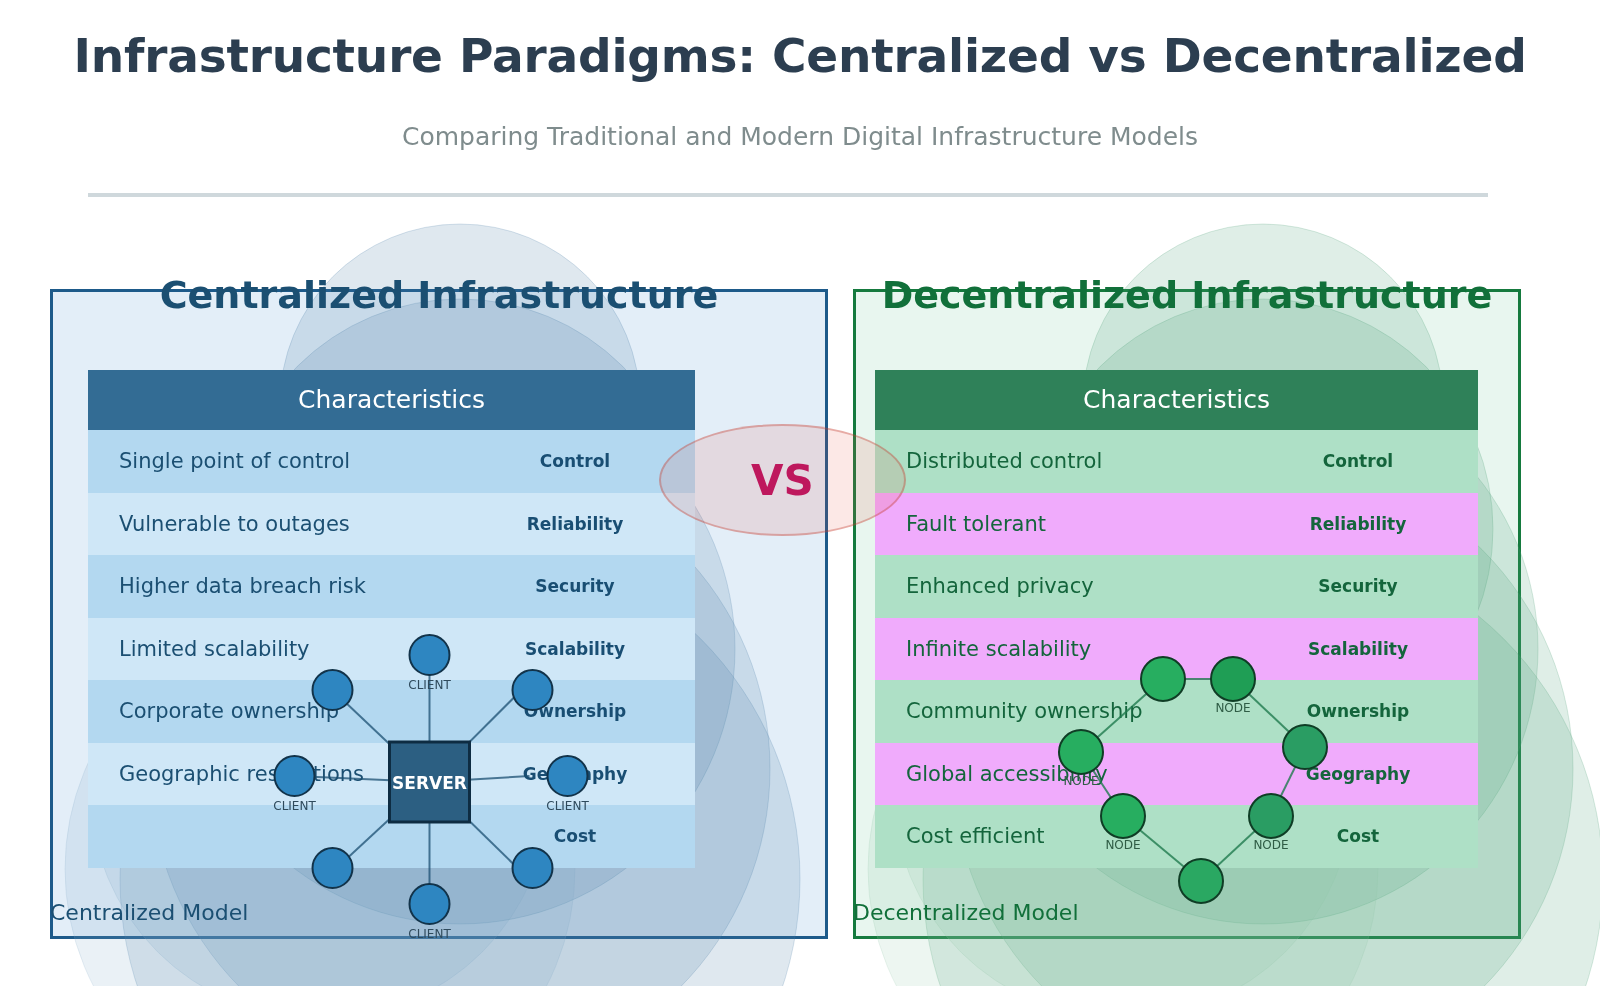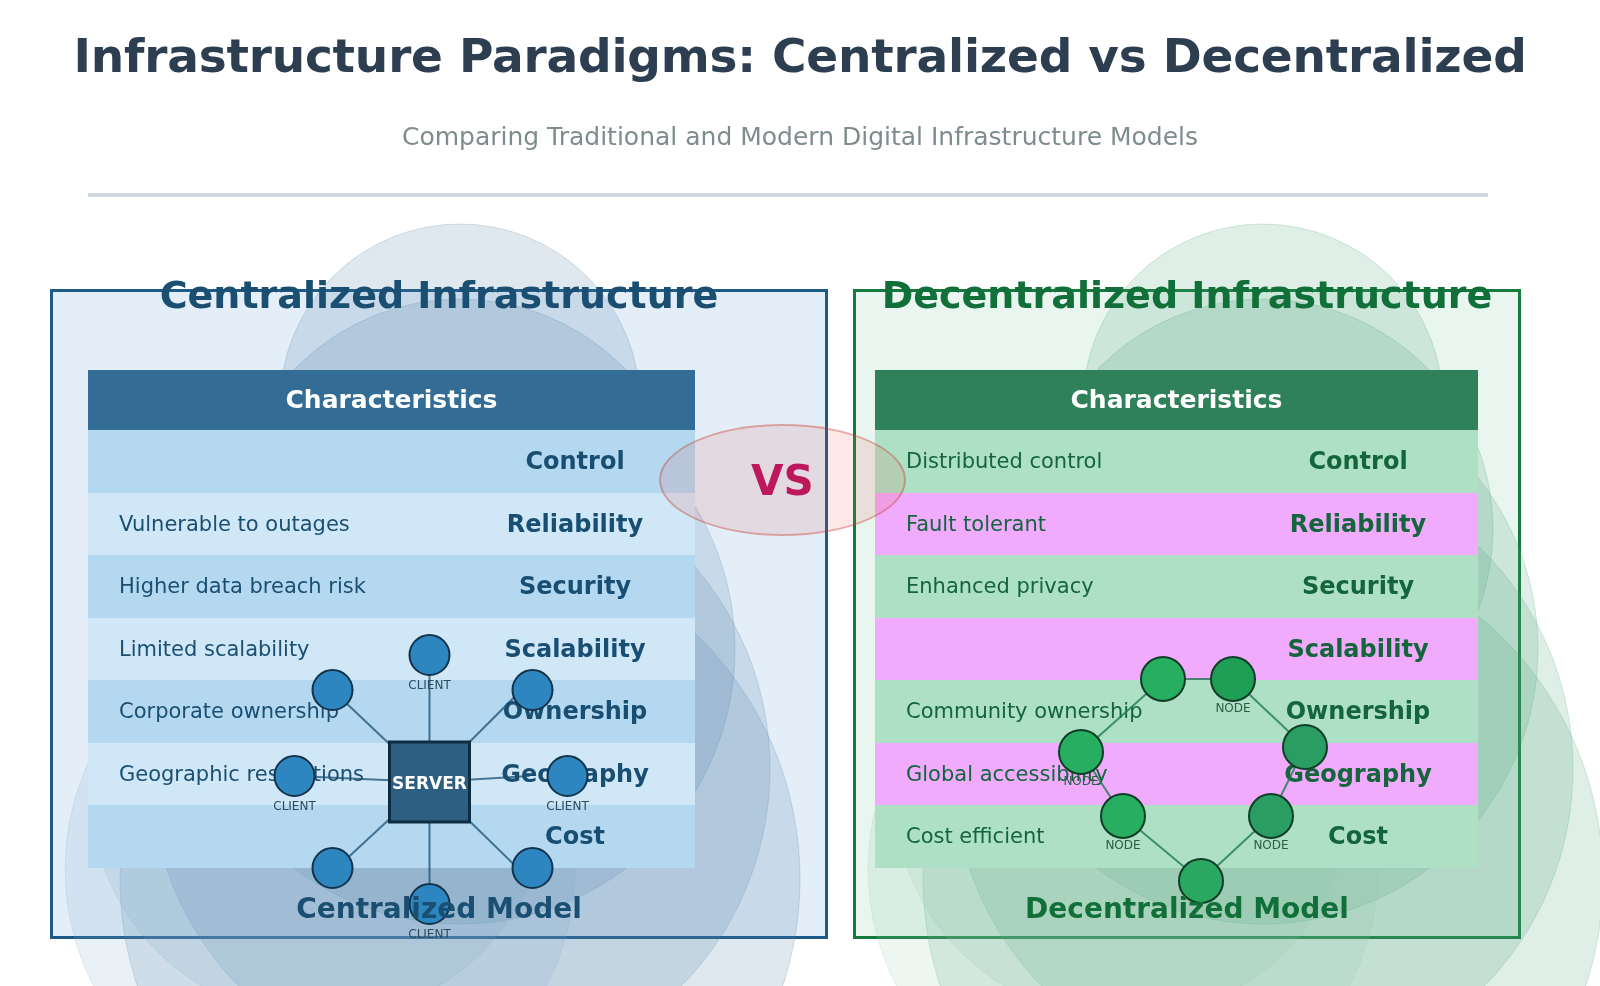--- a/index.html
+++ b/index.html
@@ -50,38 +50,38 @@
     position:absolute; top:-16px; width:100%;
     text-align:center;
     font-size:38px; font-weight:bold;
     z-index:7;
   }
   #panel-left  .panel-heading { color:#1b4f72; }
   #panel-right .panel-heading { color:#11703a; }
 
   .panel-footer {
     position:absolute; bottom:14px; width:100%;
-    text-align:center;
-    font-size:28px; font-weight:bold;
+    text-align:left;
+    font-size:22px; font-weight:normal;
     z-index:7;
   }
   #panel-left  .panel-footer { color:#1b4f72; }
   #panel-right .panel-footer { color:#11703a; }
 
   
   .char-table {
     position:absolute; top:81px; z-index:4;
   }
   #panel-left  .char-table { left:38px; width:607px; }
   #panel-right .char-table { left:22px; width:603px; }
 
   .char-header {
     height:60px; line-height:60px;
     text-align:center;
-    font-size:25px; font-weight:bold; color:#ffffff;
+    font-size:25px; font-weight:normal; color:#ffffff;
   }
   #panel-left  .char-header { background:#336c94; }
   #panel-right .char-header { background:#2f8159; }
 
   .char-row {
     height:62.5px;
     position:relative;
   }
   #panel-left  .char-row.odd  { background:#b3d8f0; }
   #panel-left  .char-row.even { background:#cfe7f7; }
@@ -92,21 +92,21 @@
     position:absolute; left:31px; top:0; height:100%;
     display:flex; align-items:center;
     font-size:21px; font-weight:normal;
   }
   #panel-left  .row-text { color:#1b4f72; }
   #panel-right .row-text { color:#14653c; }
 
   .row-cat {
     position:absolute; right:0; top:0; width:240px; height:100%;
     display:flex; align-items:center; justify-content:center;
-    font-size:24px; font-weight:bold;
+    font-size:17px; font-weight:bold;
   }
   #panel-left  .row-cat { color:#194e73; }
   #panel-right .row-cat { color:#14653c; }
 
   
   .network { position:absolute; left:0; top:0; width:100%; height:100%; z-index:6; pointer-events:none; }
   .net-label { font-size:12px; font-family:"DejaVu Sans","Liberation Sans",sans-serif; }
 
   
   #vs-badge {
@@ -151,20 +151,21 @@
       <circle cx="330" cy="640" r="255"></circle>
     </g>
   </svg>
 
   <div class="panel-heading">Centralized Infrastructure</div>
 
   <div class="char-table">
     <div class="char-header">Characteristics</div>
 
     <div class="char-row odd">
+      <span class="row-text">Single point of control</span>
       <span class="row-cat">Control</span>
     </div>
     <div class="char-row even">
       <span class="row-text">Vulnerable to outages</span>
       <span class="row-cat">Reliability</span>
     </div>
     <div class="char-row odd">
       <span class="row-text">Higher data breach risk</span>
       <span class="row-cat">Security</span>
     </div>
@@ -247,20 +248,21 @@
     </div>
     <div class="char-row even">
       <span class="row-text">Fault tolerant</span>
       <span class="row-cat">Reliability</span>
     </div>
     <div class="char-row odd">
       <span class="row-text">Enhanced privacy</span>
       <span class="row-cat">Security</span>
     </div>
     <div class="char-row even">
+      <span class="row-text">Infinite scalability</span>
       <span class="row-cat">Scalability</span>
     </div>
     <div class="char-row odd">
       <span class="row-text">Community ownership</span>
       <span class="row-cat">Ownership</span>
     </div>
     <div class="char-row even">
       <span class="row-text">Global accessibility</span>
       <span class="row-cat">Geography</span>
     </div>

